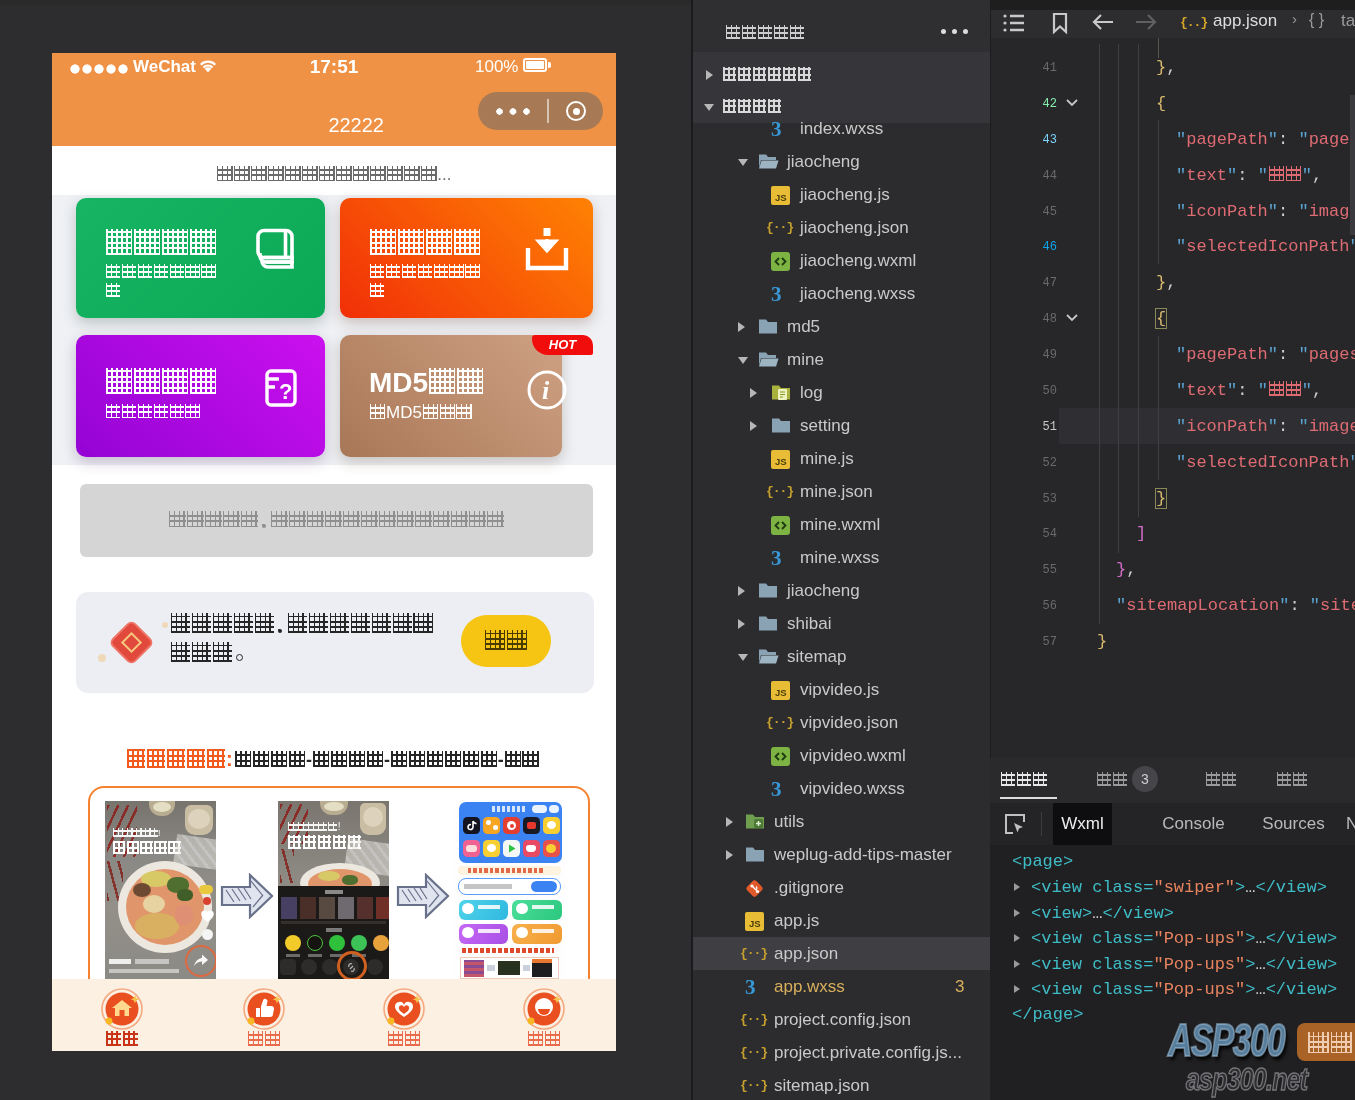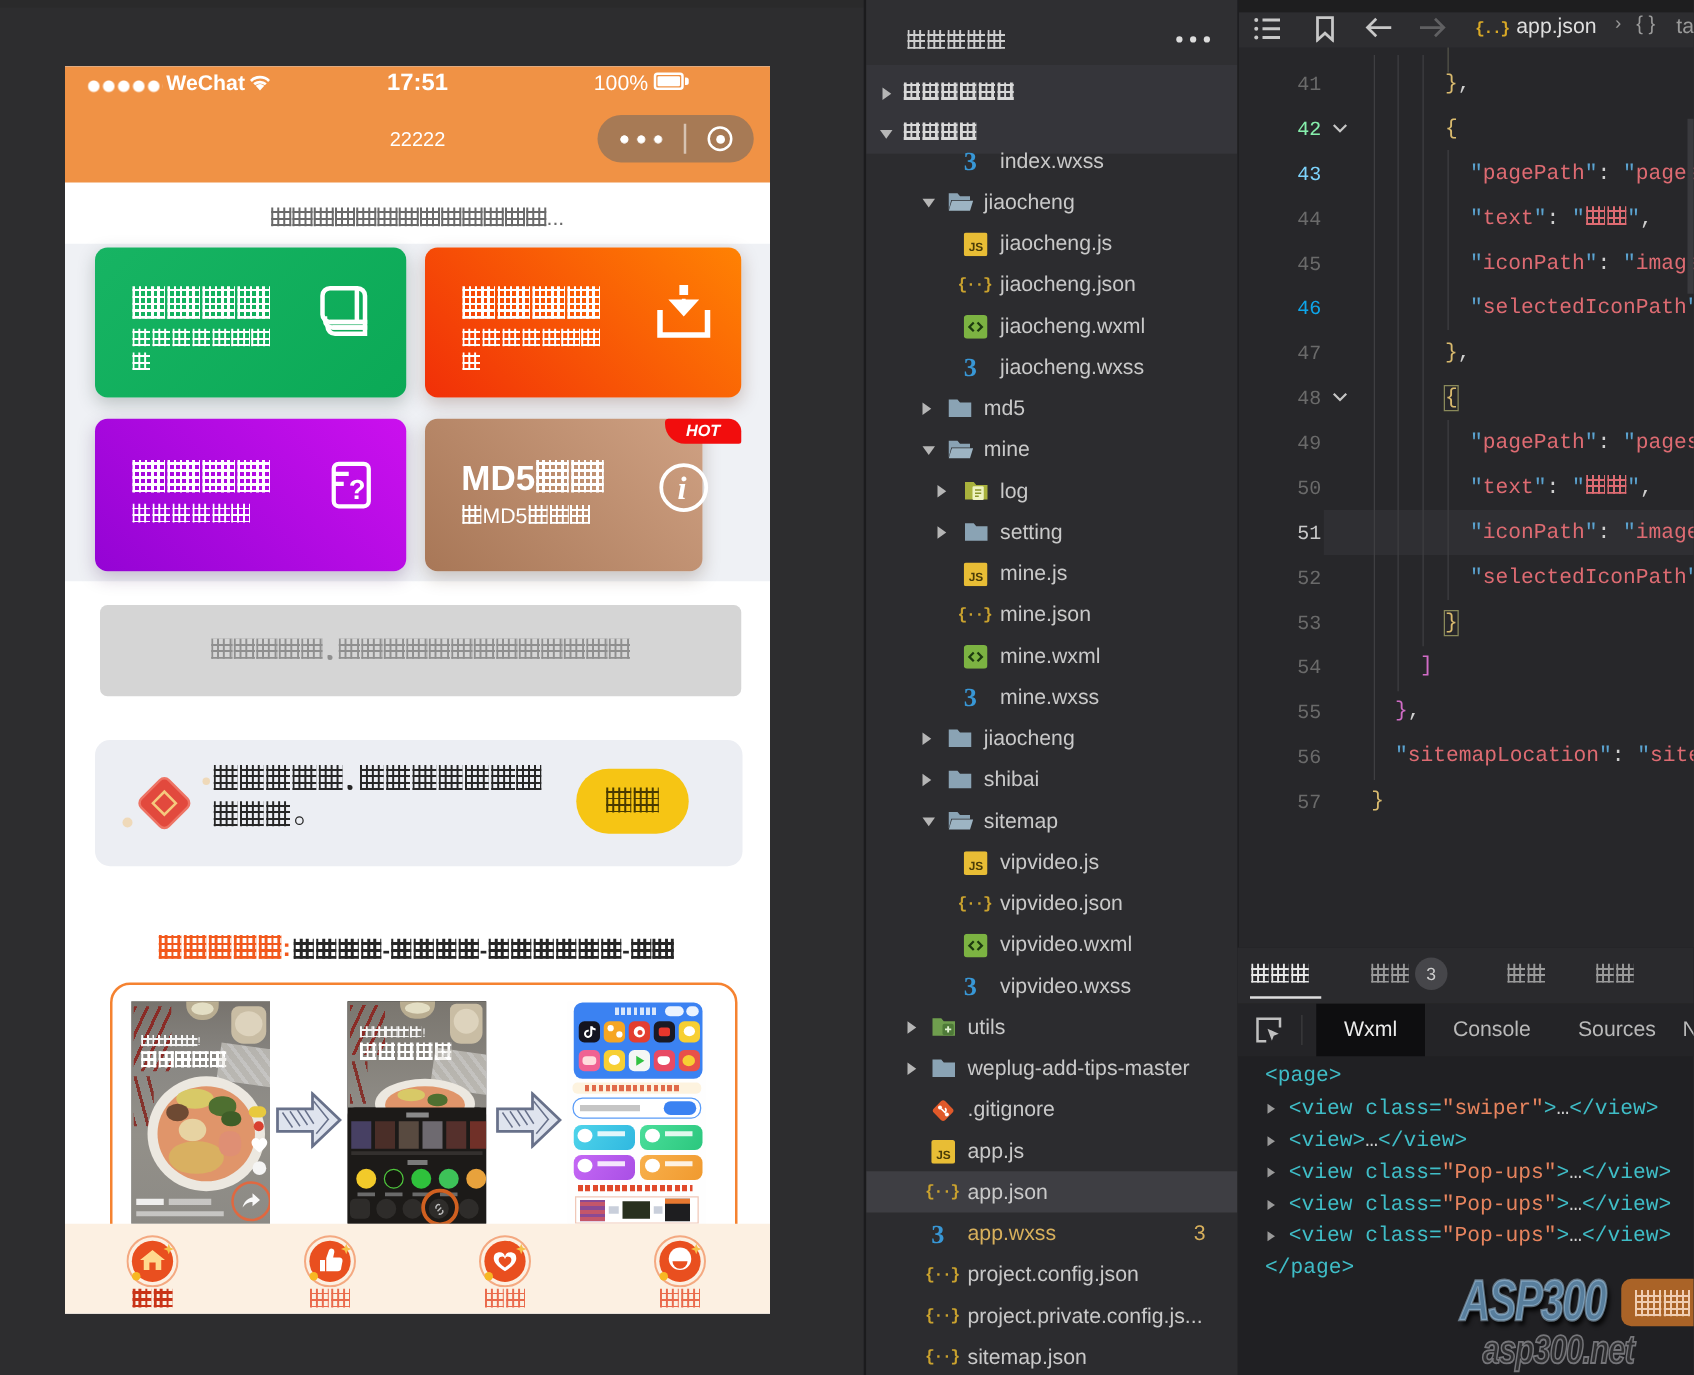--- a/index.html
+++ b/index.html
@@ -13,21 +13,21 @@
 background:repeating-linear-gradient(90deg,currentColor 0 2px,transparent 2px 5px),
 repeating-linear-gradient(0deg,currentColor 0 2px,transparent 2px 5.5px);}
 .pc{display:inline-block;width:4px;height:4px;background:currentColor;margin:0 5px 0 3px;vertical-align:-2px;border-radius:1px 3px 3px 3px}
 .pp{display:inline-block;width:7px;height:7px;border:1.5px solid currentColor;border-radius:50%;margin:0 5px 0 3px;vertical-align:-1px}
 .ar{width:0;height:0;border-left:7px solid #b6b6b6;border-top:5px solid transparent;border-bottom:5px solid transparent}
 .ad{width:0;height:0;border-top:7px solid #b6b6b6;border-left:5px solid transparent;border-right:5px solid transparent}
 .trow{position:absolute;left:0;width:297px;height:33px;color:#c9c9c9;font-size:17px;white-space:nowrap}
 .trow .lbl{position:absolute;top:6px}
 .trow svg{position:absolute;top:7px}
 .cline{position:absolute;left:0;width:365px;height:36px;font-family:"Liberation Mono",monospace;font-size:17px;line-height:36px;white-space:pre}
-.cline .gut{position:absolute;left:0;width:66px;text-align:right;font-size:16px}
+.cline .gut{position:absolute;left:0;width:66px;text-align:right;font-size:12px}
 .cline .ct{position:absolute;top:0}
 .cline b{font-weight:normal}
 .wline{position:absolute;left:0;width:365px;height:26px;font-family:"Liberation Mono",monospace;font-size:17px;line-height:26px;white-space:pre}
 .wline b{font-weight:normal}
 </style></head>
 <body>
 <div id="root">
   <div class="abs" style="left:0;top:0;width:692px;height:6px;background:#2a2a2b"></div>
 
   <div id="phone" class="abs" style="left:52px;top:53px;width:564px;height:998px;background:#fff;overflow:hidden">
@@ -38,21 +38,21 @@
       <div class="abs" style="left:81px;top:4px;color:#fff;font-size:17px;font-weight:bold">WeChat</div>
       <svg class="abs" style="left:146px;top:6px" width="20" height="16" viewBox="0 0 20 16">
         <path d="M10 13.4 L6.6 9.6 A5.4 5.4 0 0 1 13.4 9.6 Z M4.6 7.6 A8 8 0 0 1 15.4 7.6 L13.9 9.2 A6 6 0 0 0 6.1 9.2 Z M2 4.9 A11.4 11.4 0 0 1 18 4.9 L16.5 6.5 A9.3 9.3 0 0 0 3.5 6.5 Z" fill="#fff"></path>
       </svg>
       <div class="abs" style="left:232px;top:3px;width:100px;text-align:center;color:#fff;font-size:19px;font-weight:bold">17:51</div>
       <div class="abs" style="left:423px;top:4px;color:#fff;font-size:17px">100%</div>
       <div class="abs" style="left:471px;top:5px;width:24px;height:14px;border:2px solid #fff;border-radius:3px"></div>
       <div class="abs" style="left:474px;top:8px;width:18px;height:8px;background:#fff;border-radius:1px"></div>
       <div class="abs" style="left:496px;top:9px;width:3px;height:6px;background:#fff;border-radius:0 2px 2px 0"></div>
 
-      <div class="abs" style="left:232px;top:51px;width:100px;text-align:center;color:#fff;font-size:16px">22222</div>
+      <div class="abs" style="left:232px;top:61px;width:100px;text-align:right;color:#fff;font-size:20px">22222</div>
 
       <div class="abs" style="left:426px;top:39px;width:125px;height:38px;background:#a77a55;border-radius:19px"></div>
       <div class="abs" style="left:444px;top:55px;width:40px;height:7px;background:radial-gradient(circle 3.5px at 3.5px 3.5px,#fff 3px,transparent 3.5px) 0 0/13.5px 7px repeat-x"></div>
       <div class="abs" style="left:495px;top:46px;width:1.5px;height:24px;background:rgba(255,255,255,.55)"></div>
       <div class="abs" style="left:514px;top:48px;width:20px;height:20px;border:2.5px solid #fff;border-radius:50%"></div>
       <div class="abs" style="left:520.5px;top:54.5px;width:7px;height:7px;background:#fff;border-radius:50%"></div>
     </div>
 
     <div class="abs" style="left:0;top:112px;width:564px;text-align:center;color:#6a6a6a;font-size:17px"><i class="z"></i><i class="z"></i><i class="z"></i><i class="z"></i><i class="z"></i><i class="z"></i><i class="z"></i><i class="z"></i><i class="z"></i><i class="z"></i><i class="z"></i><i class="z"></i><i class="z"></i>...</div>
     <div class="abs" style="left:0;top:142px;width:564px;height:270px;background:#eff1f5"></div>
@@ -563,21 +563,21 @@
     <div class="abs" style="left:106px;top:13px;font-size:16px;color:#9a9a9a"><i class="z"></i><i class="z"></i></div>
     <div class="abs" style="left:142px;top:8px;width:26px;height:26px;background:#46464a;border-radius:50%;color:#cfcfcf;font-size:14px;text-align:center;line-height:26px">3</div>
     <div class="abs" style="left:215px;top:13px;font-size:16px;color:#9a9a9a"><i class="z"></i><i class="z"></i></div>
     <div class="abs" style="left:286px;top:13px;font-size:16px;color:#9a9a9a"><i class="z"></i><i class="z"></i></div>
     <div class="abs" style="left:0;top:45px;width:365px;height:42px;background:#242427"></div>
     <svg class="abs" style="left:13px;top:54px" width="24" height="24" viewBox="0 0 24 24">
       <path d="M10 21 H3 V3 h18 v7" fill="none" stroke="#c0c0c0" stroke-width="2"></path>
       <path d="M11 11 l9 4 -4 1.5 -1.5 4 z" fill="#c0c0c0"></path>
     </svg>
     <div class="abs" style="left:51px;top:54px;width:1px;height:24px;background:#3c3c3f"></div>
-    <div class="abs" style="left:63px;top:45px;width:87px;height:42px;background:#0e0e10;color:#ececec;font-size:17px;text-align:center;line-height:42px">Wxml</div>
+    <div class="abs" style="left:63px;top:45px;width:59px;height:42px;background:#0e0e10;color:#ececec;font-size:17px;text-align:center;line-height:42px">Wxml</div>
     <div class="abs" style="left:162px;top:45px;width:83px;height:42px;color:#b9b9b9;font-size:17px;text-align:center;line-height:42px">Console</div>
     <div class="abs" style="left:262px;top:45px;width:83px;height:42px;color:#b9b9b9;font-size:17px;text-align:center;line-height:42px">Sources</div>
     <div class="abs" style="left:356px;top:45px;width:20px;height:42px;color:#b9b9b9;font-size:17px;line-height:42px">N</div>
     <div id="wxml">
     <div class="wline" style="top:91.0px"><span class="abs" style="left:22px"><b style="color:#3fbdc7">&lt;page&gt;</b></span></div>
     <div class="wline" style="top:117.0px"><div class="abs ar" style="left:24px;top:8px;border-left-width:6px;border-top-width:4.5px;border-bottom-width:4.5px;border-left-color:#9a9a9a"></div><span class="abs" style="left:41px"><b style="color:#3fbdc7">&lt;view</b><b style="color:#3fbdc7"> class=</b><b style="color:#e7845e">"swiper"</b><b style="color:#3fbdc7">&gt;</b><b style="color:#d0d0d0">…</b><b style="color:#3fbdc7">&lt;/view&gt;</b></span></div>
     <div class="wline" style="top:142.5px"><div class="abs ar" style="left:24px;top:8px;border-left-width:6px;border-top-width:4.5px;border-bottom-width:4.5px;border-left-color:#9a9a9a"></div><span class="abs" style="left:41px"><b style="color:#3fbdc7">&lt;view</b><b style="color:#3fbdc7">&gt;</b><b style="color:#d0d0d0">…</b><b style="color:#3fbdc7">&lt;/view&gt;</b></span></div>
     <div class="wline" style="top:168.0px"><div class="abs ar" style="left:24px;top:8px;border-left-width:6px;border-top-width:4.5px;border-bottom-width:4.5px;border-left-color:#9a9a9a"></div><span class="abs" style="left:41px"><b style="color:#3fbdc7">&lt;view</b><b style="color:#3fbdc7"> class=</b><b style="color:#e7845e">"Pop-ups"</b><b style="color:#3fbdc7">&gt;</b><b style="color:#d0d0d0">…</b><b style="color:#3fbdc7">&lt;/view&gt;</b></span></div>
     <div class="wline" style="top:193.5px"><div class="abs ar" style="left:24px;top:8px;border-left-width:6px;border-top-width:4.5px;border-bottom-width:4.5px;border-left-color:#9a9a9a"></div><span class="abs" style="left:41px"><b style="color:#3fbdc7">&lt;view</b><b style="color:#3fbdc7"> class=</b><b style="color:#e7845e">"Pop-ups"</b><b style="color:#3fbdc7">&gt;</b><b style="color:#d0d0d0">…</b><b style="color:#3fbdc7">&lt;/view&gt;</b></span></div>
     <div class="wline" style="top:219.0px"><div class="abs ar" style="left:24px;top:8px;border-left-width:6px;border-top-width:4.5px;border-bottom-width:4.5px;border-left-color:#9a9a9a"></div><span class="abs" style="left:41px"><b style="color:#3fbdc7">&lt;view</b><b style="color:#3fbdc7"> class=</b><b style="color:#e7845e">"Pop-ups"</b><b style="color:#3fbdc7">&gt;</b><b style="color:#d0d0d0">…</b><b style="color:#3fbdc7">&lt;/view&gt;</b></span></div>

